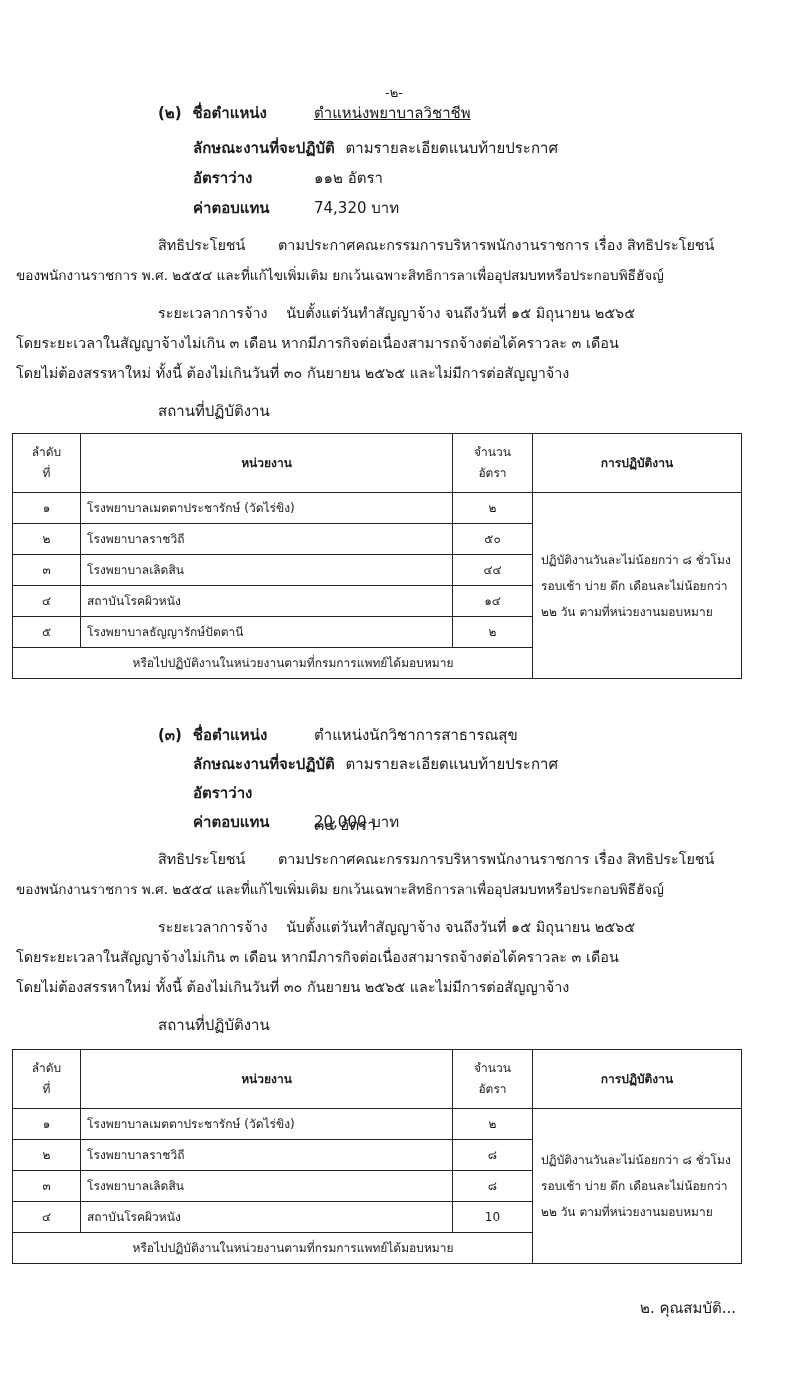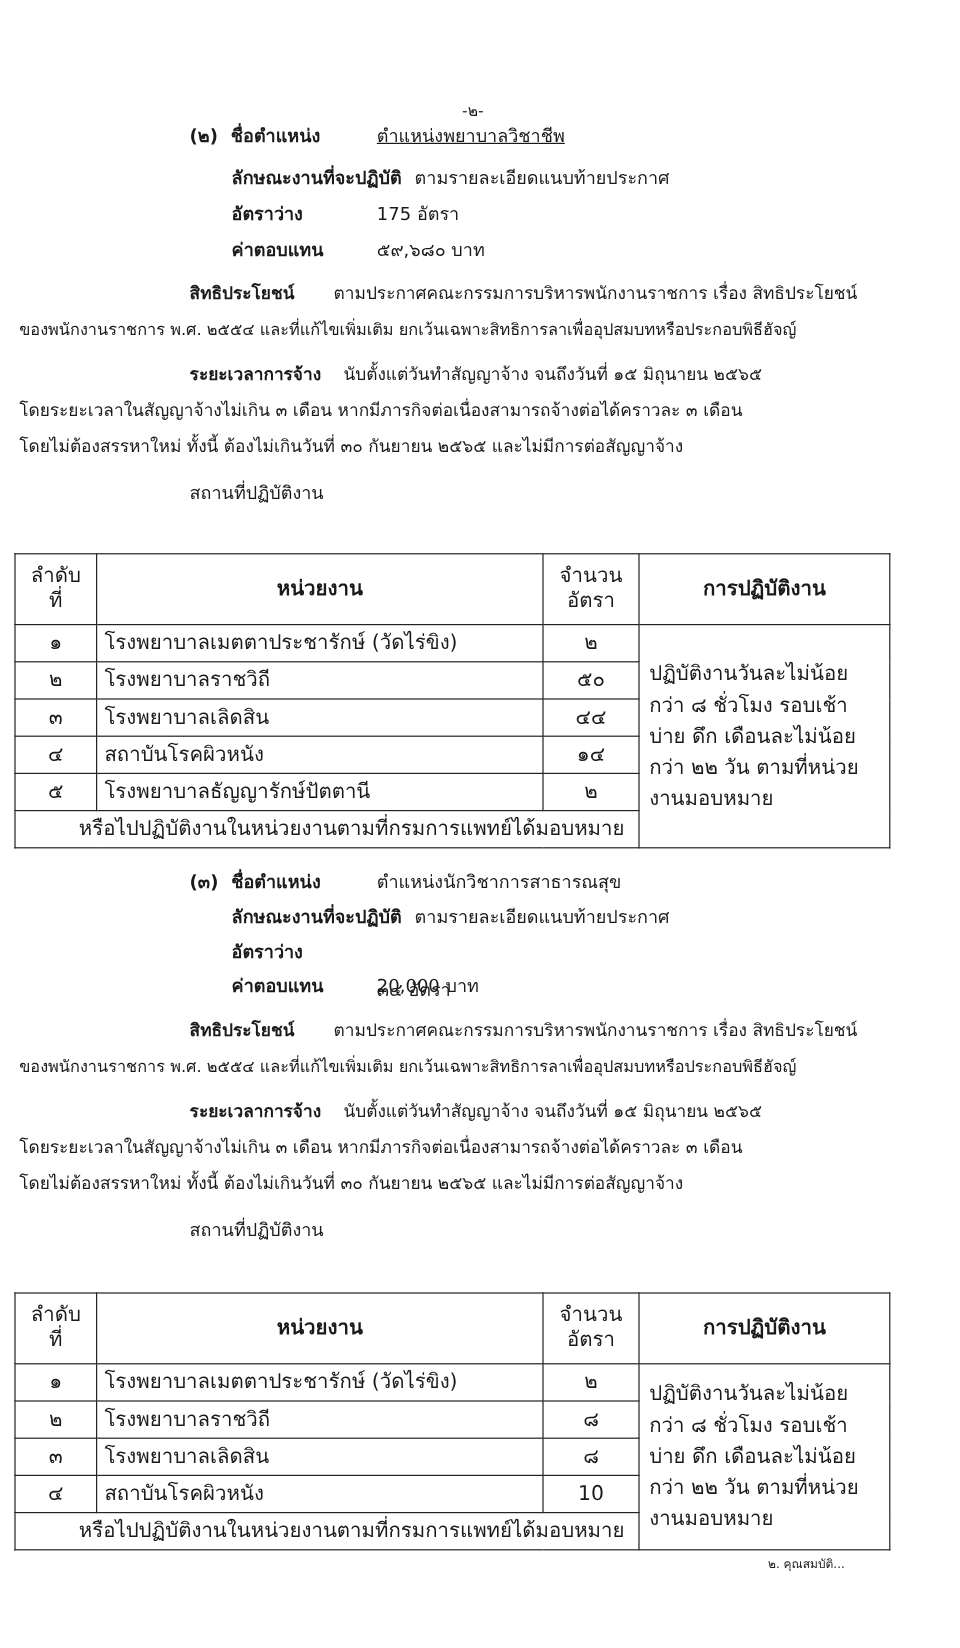--- a/index.html
+++ b/index.html
@@ -11,61 +11,60 @@
   .abs { position: absolute; white-space: nowrap; }
   .txt { font-size: 15px; line-height: 20px; }
   .b { font-weight: normal; }
   .page-num { left: 385px; top: 82px; font-size: 13px; }
 
   .field { position: absolute; font-size: 15px; line-height: 20px; white-space: nowrap; }
   .lbl { font-weight: bold; }
   .val { position: absolute; }
 
   .para { position: absolute; left: 16px; width: 768px; font-size: 14.4px; line-height: 20px; }
-  .indent-lbl { font-weight: bold; }
+  .indent-lbl { font-weight: normal; }
 
   table.loc {
     position: absolute; left: 12px; width: 729px;
-    border-collapse: collapse; font-size: 17px;
+    border-collapse: collapse; font-size: 12px;
     table-layout: fixed;
-    margin-top: 28px;
   }
   table.loc td, table.loc th {
     border: 1.5px solid #222;
     padding: 0 6px; height: 30px; line-height: 20px;
   }
   table.loc th { font-weight: bold; text-align: center; height: 58px; }
   table.loc th.stack { font-weight: normal; line-height: 21px; }
   table.loc td.c { text-align: center; }
   table.loc td.work { text-align: left; vertical-align: middle; line-height: 26px; padding-left: 8px; white-space: normal; }
   table.loc td.foot { text-align: center; padding-left: 47px; }
-  .footer-ref { left: 640px; top: 1296px; font-size: 10px; }
+  .footer-ref { left: 640px; top: 1296px; font-size: 15px; }
 </style>
 </head>
 <body>
 
 <div class="abs page-num">-๒-</div>
 
 <div>
   <div class="field" style="left:158px; top:103px;">
     <span class="lbl">(๒)</span>
     <span class="lbl" style="margin-left:6px;">ชื่อตำแหน่ง</span>
     <span class="val" style="left:156px;text-decoration:underline;">ตำแหน่งพยาบาลวิชาชีพ</span>
   </div>
   <div class="field" style="left:193px; top:138px;">
     <span class="lbl">ลักษณะงานที่จะปฏิบัติ</span>
     <span style="margin-left:6px;">ตามรายละเอียดแนบท้ายประกาศ</span>
   </div>
   <div class="field" style="left:193px; top:168px;">
     <span class="lbl">อัตราว่าง</span>
-    <span class="val" style="left:121px;">175 อัตรา</span>
+    <span class="val" style="left:121px;">๑๑๒ อัตรา</span>
   </div>
   <div class="field" style="left:193px; top:198px;">
     <span class="lbl">ค่าตอบแทน</span>
-    <span class="val" style="left:121px;">๕๙,๖๘๐ บาท</span>
+    <span class="val" style="left:121px;">74,320 บาท</span>
   </div>
 
   <div class="para" style="top:235px;">
     <div style="padding-left:142px; white-space:nowrap;">
       <span class="indent-lbl">สิทธิประโยชน์</span>
       <span style="margin-left:28px;">ตามประกาศคณะกรรมการบริหารพนักงานราชการ เรื่อง สิทธิประโยชน์</span>
     </div>
     <div style="margin-top:10px; white-space:nowrap; font-size:13.6px;">ของพนักงานราชการ พ.ศ. ๒๕๕๔ และที่แก้ไขเพิ่มเติม ยกเว้นเฉพาะสิทธิการลาเพื่ออุปสมบทหรือประกอบพิธีฮัจญ์</div>
   </div>
 

